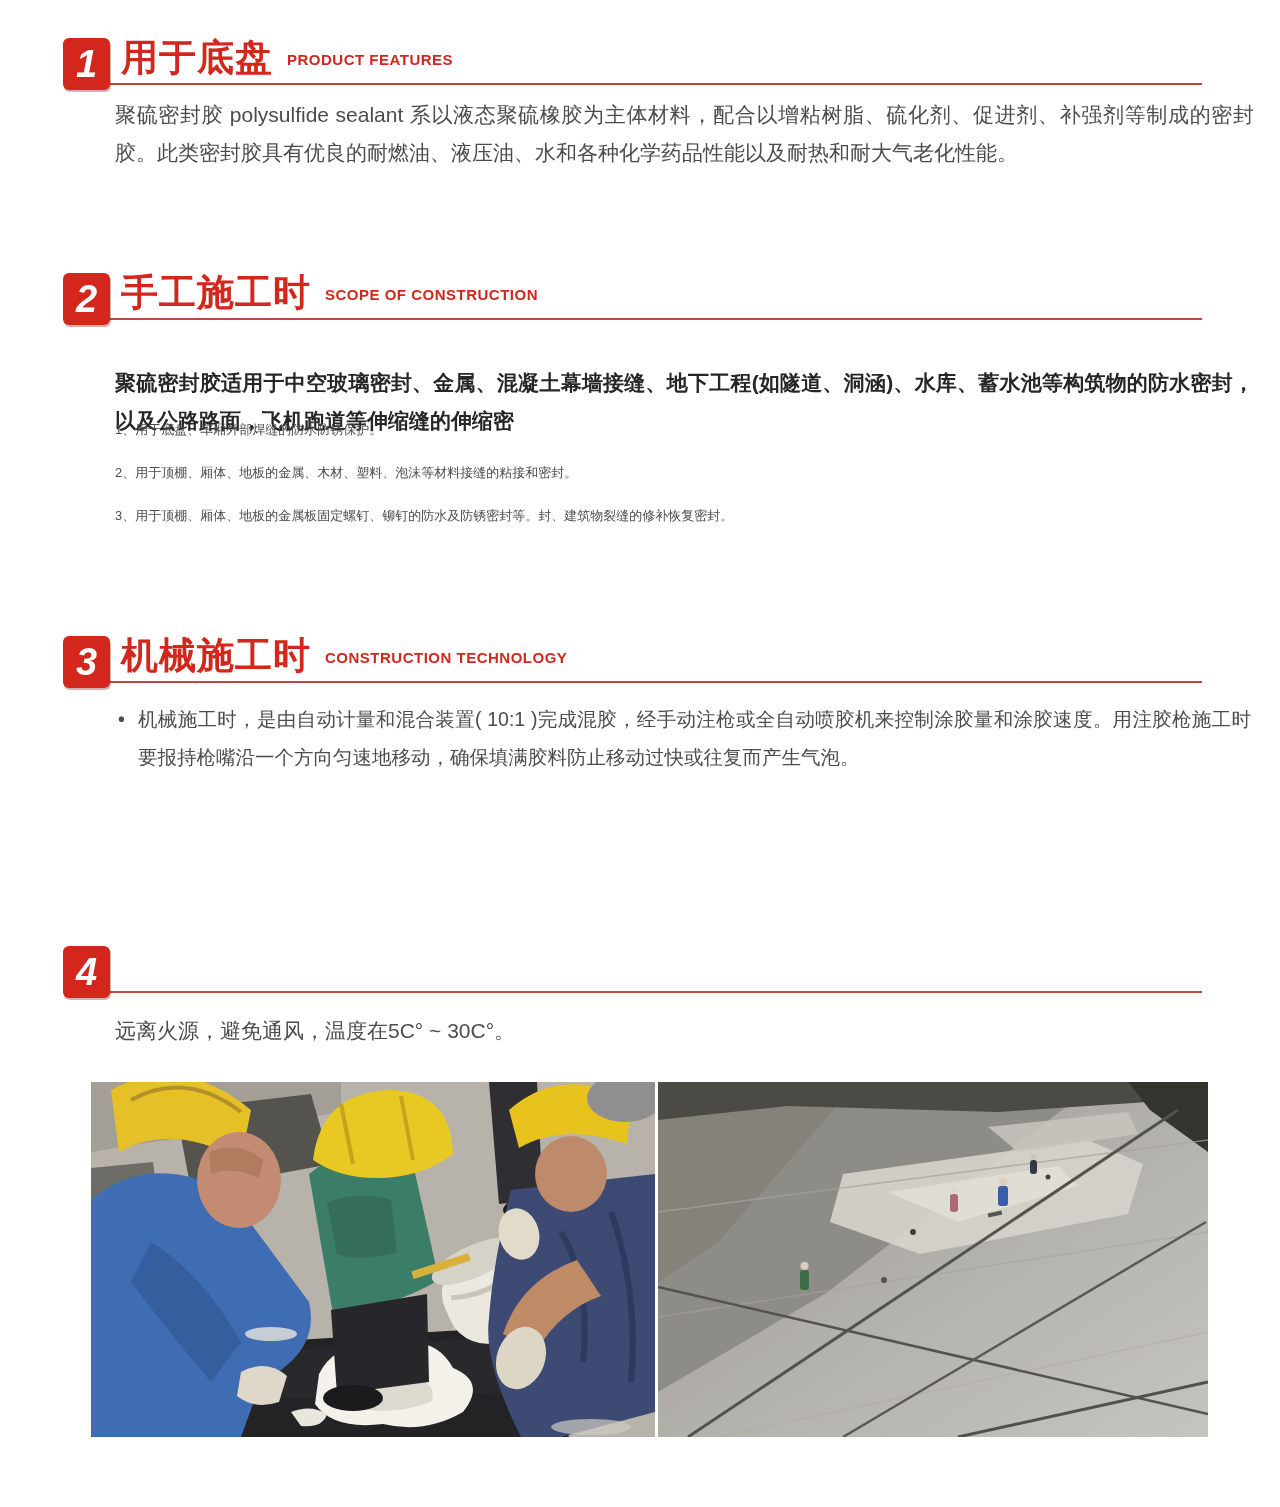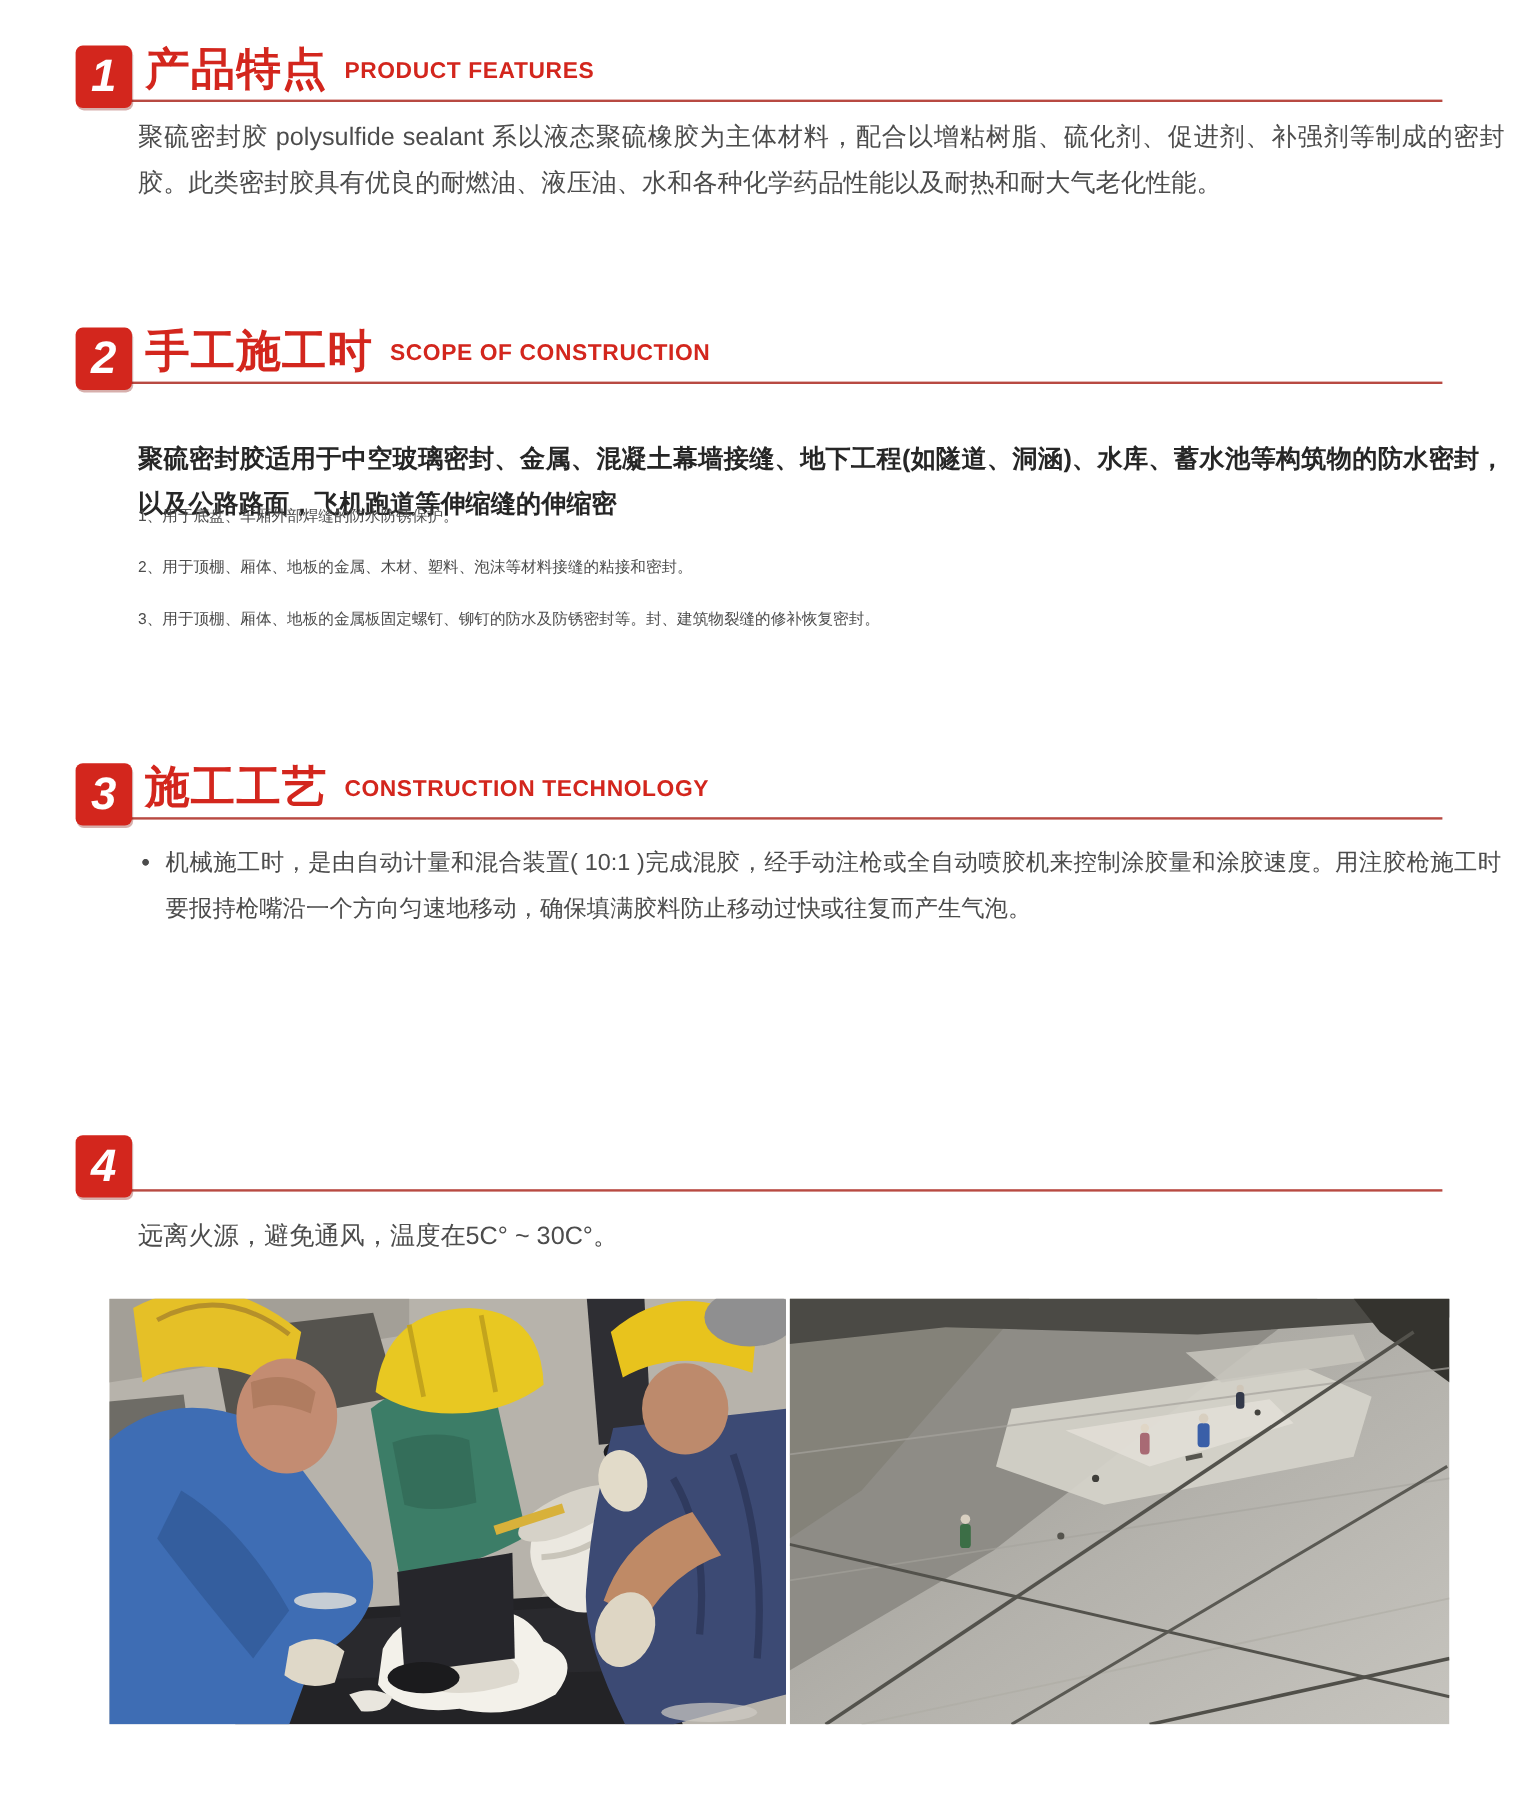--- a/index.html
+++ b/index.html
@@ -16,21 +16,21 @@
     position:absolute;left:0;top:0;width:47px;height:52px;
     background:#d3261d;border-radius:6px;
     color:#fff;font-weight:bold;font-style:italic;font-size:38px;
     display:flex;align-items:center;justify-content:center;
     z-index:2;
     box-shadow:1px 2px 0 rgba(140,25,18,.35);
   }
   .rule{position:absolute;left:2px;right:0;top:45px;height:2px;background:#b84a42;z-index:1;}
   .titles{position:absolute;left:58px;top:-3px;display:flex;align-items:flex-end;gap:14px;white-space:nowrap;}
   .title-zh{font-size:37px;font-weight:bold;color:#d3261d;line-height:46px;letter-spacing:1px;}
-  .title-en{font-size:19px;font-weight:bold;color:#d3261d;line-height:42px;letter-spacing:.5px;}
+  .title-en{font-size:15px;font-weight:bold;color:#d3261d;line-height:42px;letter-spacing:.5px;}
   .body-text{
     font-size:21px;color:#4c4c4c;line-height:38px;
     padding-left:52px;padding-right:10px;text-align:justify;
   }
   .lead{font-weight:bold;color:#262626;margin-top:28px;}
   .apply-list{padding-left:52px;}
   .apply-list .li{font-size:13px;color:#4c4c4c;line-height:36px;margin-bottom:7px;}
   .bullets{padding-left:55px;}
   .bullet{
     position:relative;font-size:19.5px;color:#4c4c4c;line-height:38px;
@@ -47,21 +47,21 @@
 <body>
 
 <div id="page">
 
   <div class="sec" style="top:38px;">
     <div class="sec-header">
       <div class="num-box">
         <span>1</span>
       </div>
       <div class="titles">
-        <span class="title-zh">产品特点</span>
+        <span class="title-zh">用于底盘</span>
         <span class="title-en">PRODUCT FEATURES</span>
       </div>
       <div class="rule"></div>
     </div>
   </div>
   <div class="sec body-text" style="top:96px;">聚硫密封胶 polysulfide sealant 系以液态聚硫橡胶为主体材料，配合以增粘树脂、硫化剂、促进剂、补强剂等制成的密封胶。此类密封胶具有优良的耐燃油、液压油、水和各种化学药品性能以及耐热和耐大气老化性能。</div>
 
   <div class="sec" style="top:273px;">
     <div class="sec-header">
       <div class="num-box">
@@ -80,21 +80,21 @@
     <div class="li">2、用于顶棚、厢体、地板的金属、木材、塑料、泡沫等材料接缝的粘接和密封。</div>
     <div class="li">3、用于顶棚、厢体、地板的金属板固定螺钉、铆钉的防水及防锈密封等。封、建筑物裂缝的修补恢复密封。</div>
   </div>
 
   <div class="sec" style="top:636px;">
     <div class="sec-header">
       <div class="num-box">
         <span>3</span>
       </div>
       <div class="titles">
-        <span class="title-zh">施工工艺</span>
+        <span class="title-zh">机械施工时</span>
         <span class="title-en">CONSTRUCTION TECHNOLOGY</span>
       </div>
       <div class="rule"></div>
     </div>
   </div>
   <div class="sec bullets" style="top:700px;">
     <div class="bullet">
       <span class="dot">•</span>
     </div>
     <div class="bullet">

